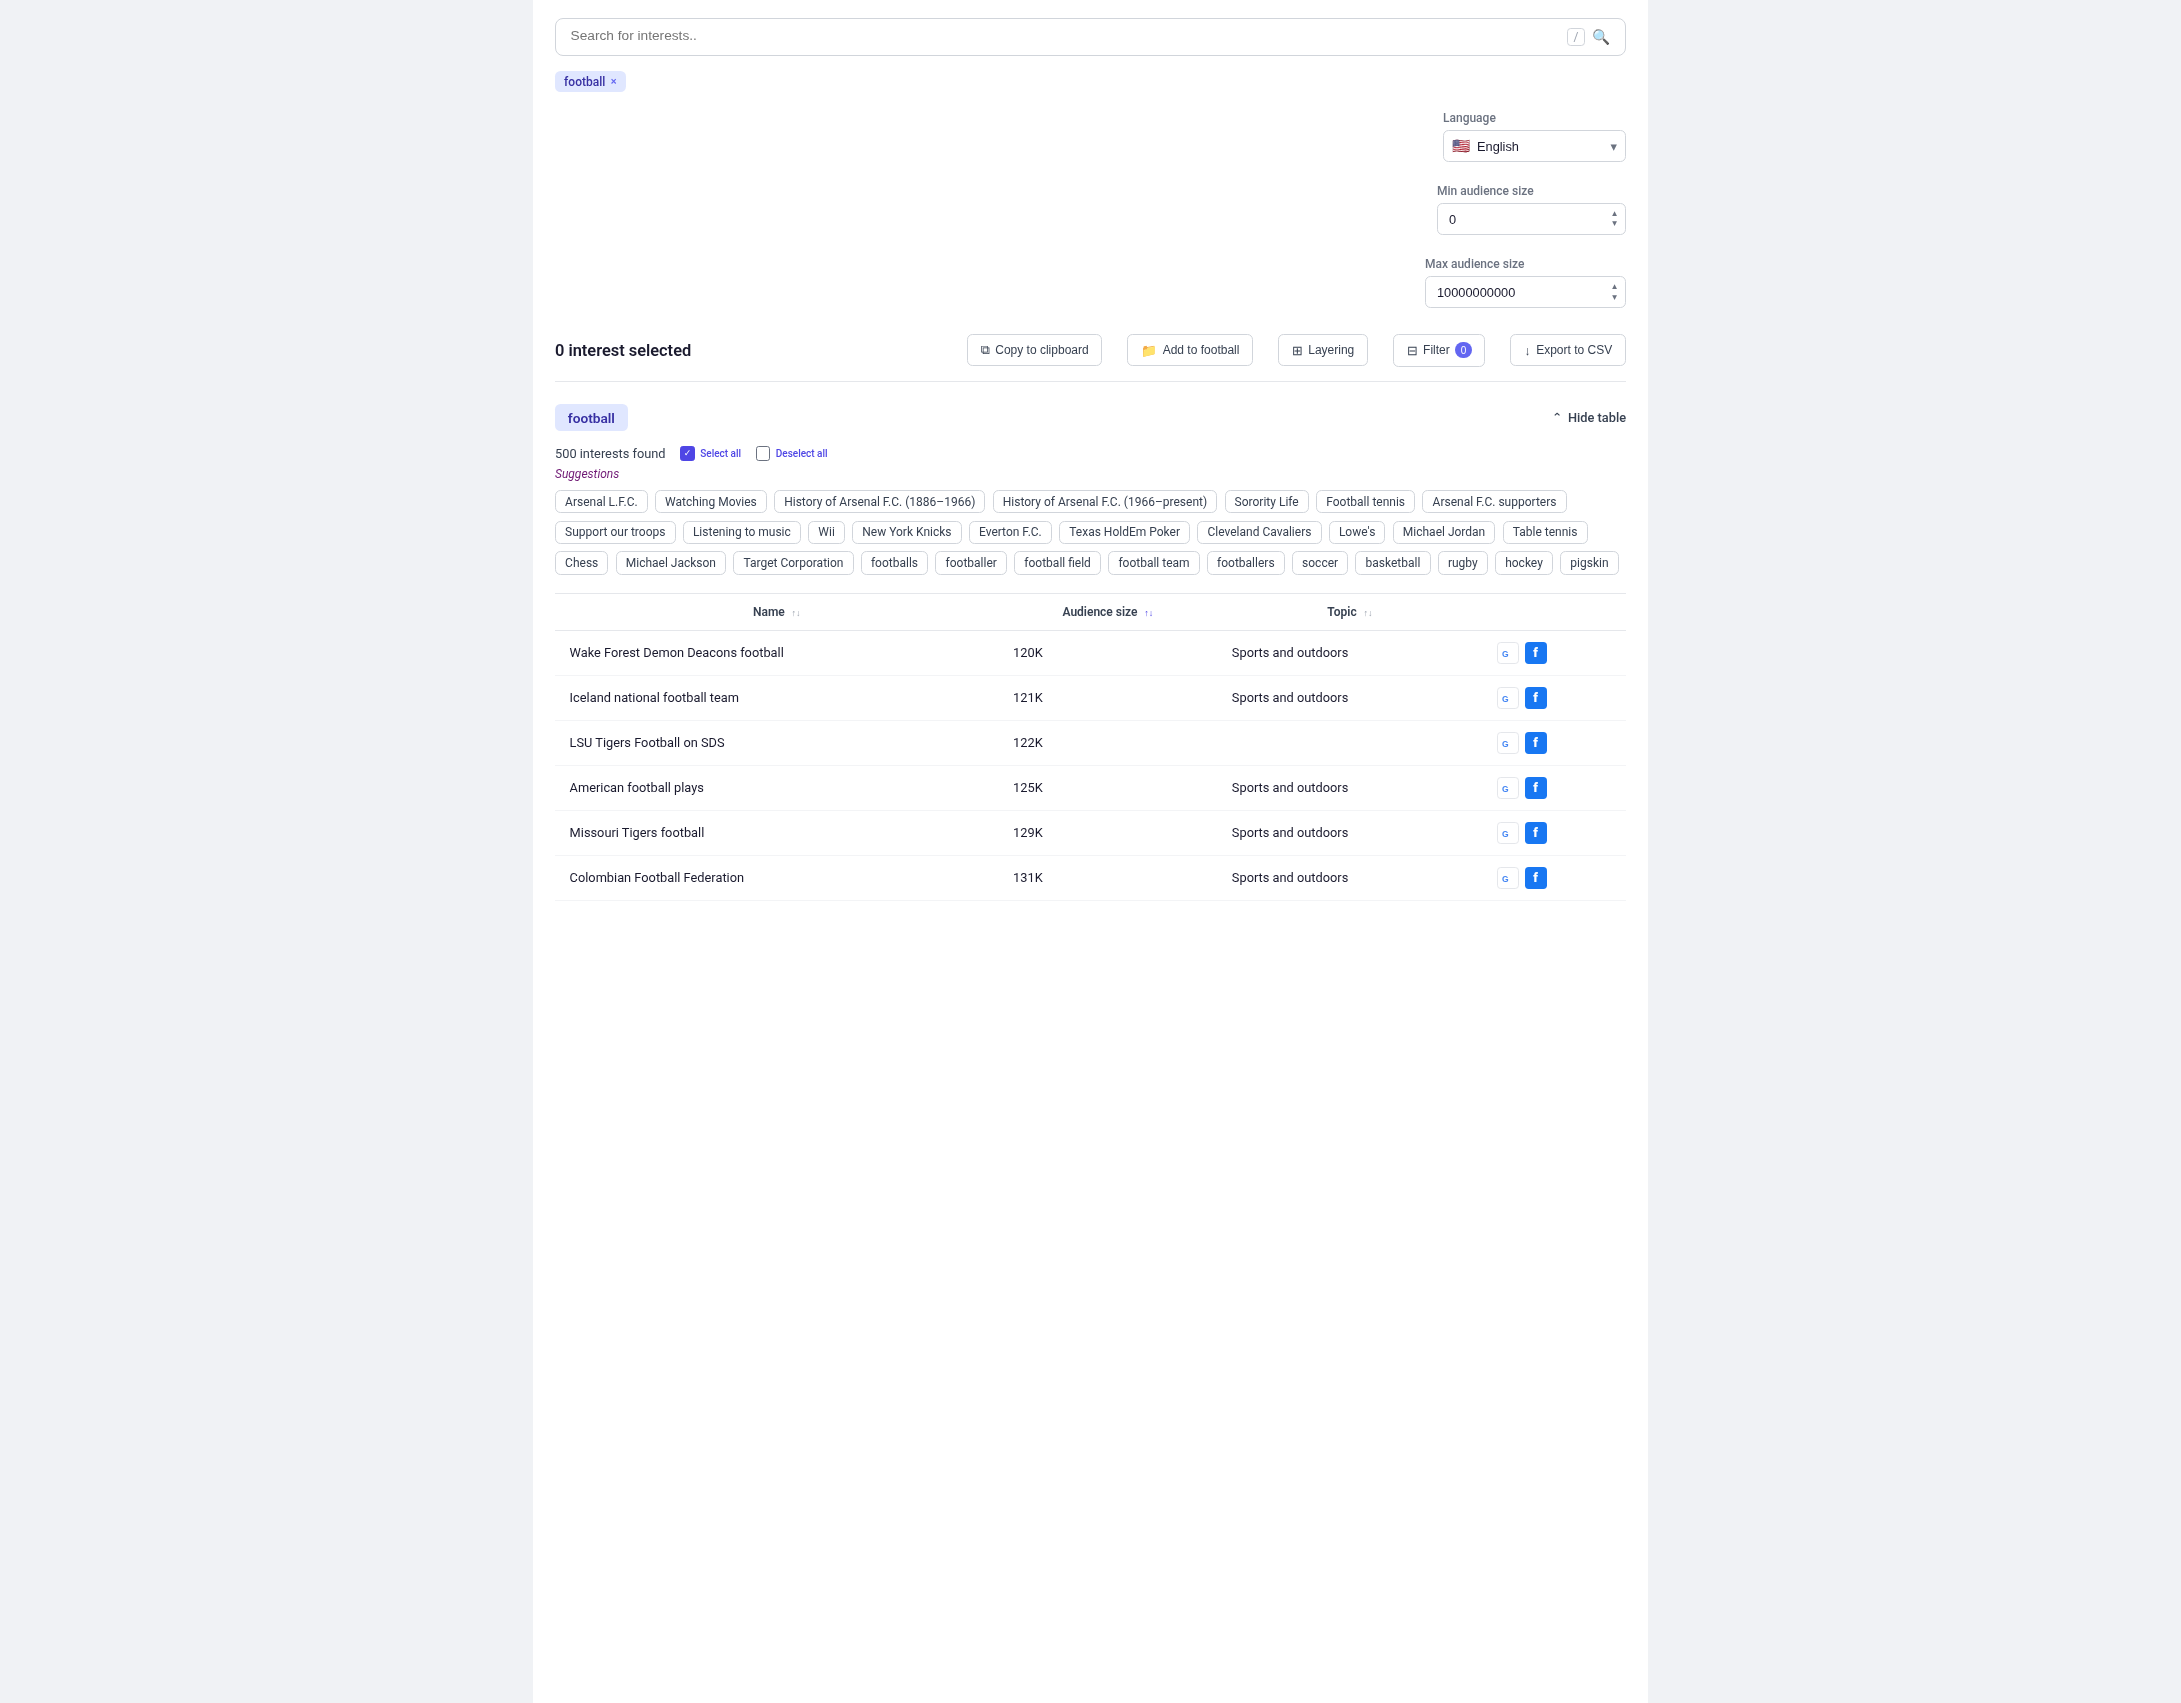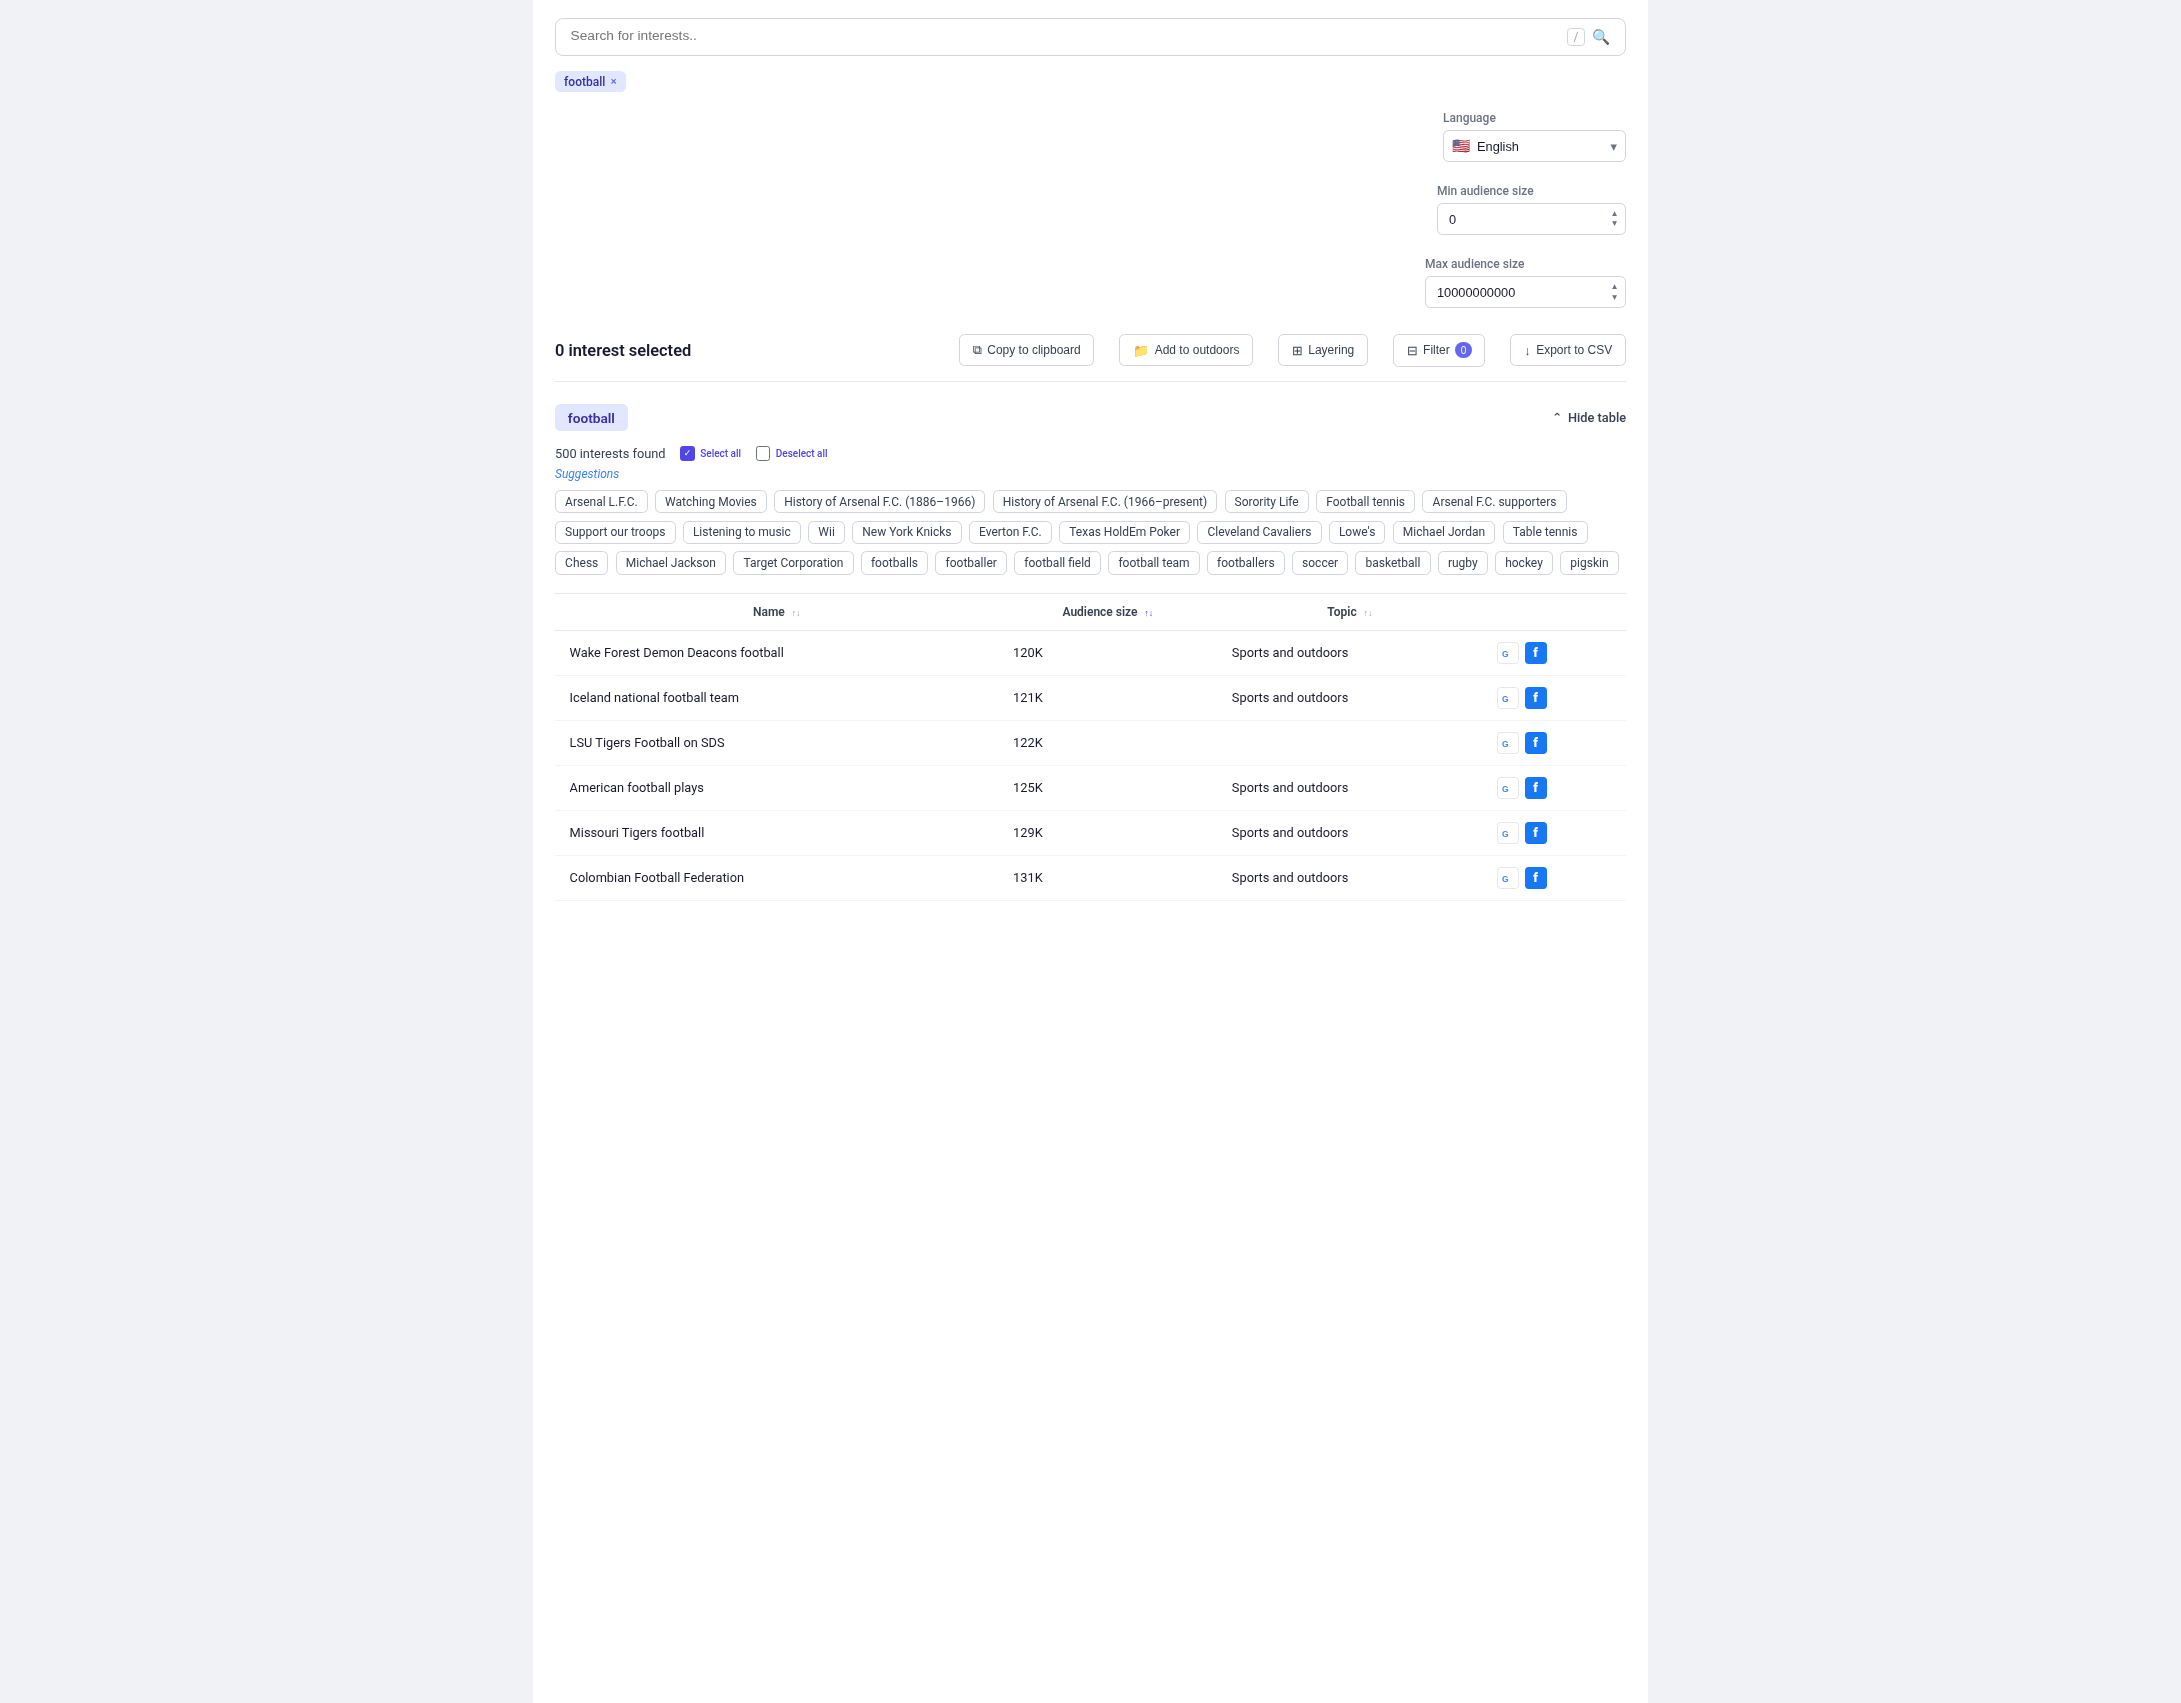--- a/index.html
+++ b/index.html
@@ -261,21 +261,21 @@
       border-radius: 2.7px;
       display: inline-block;
     }
 
     
     .suggestions-section {
       margin-bottom: 18.3px;
     }
     .suggestions-title {
       font-size: 12px;
-      color: #3b82f6;
+      color: #701a75;
       font-style: italic;
       margin-bottom: 9.1px;
     }
     .suggestions-tags {
       display: flex;
       flex-wrap: wrap;
       gap: 7.3px;
     }
     .suggestion-tag {
       border: 0.9px solid #d1d5db;
@@ -410,21 +410,21 @@
   </div>
 
   <div class="toolbar">
     <span class="selected-count">0 interest selected</span>
     <button class="toolbar-btn">
       <span class="icon">⧉</span>
       <span>Copy to clipboard</span>
     </button>
     <button class="toolbar-btn">
       <span class="icon">📁</span>
-      <span>Add to outdoors</span>
+      <span>Add to football</span>
     </button>
     <button class="toolbar-btn">
       <span class="icon">⊞</span>
       <span>Layering</span>
     </button>
     <button class="toolbar-btn">
       <span class="icon">⊟</span>
       <span>Filter</span>
       <span class="filter-badge">0</span>
     </button>

